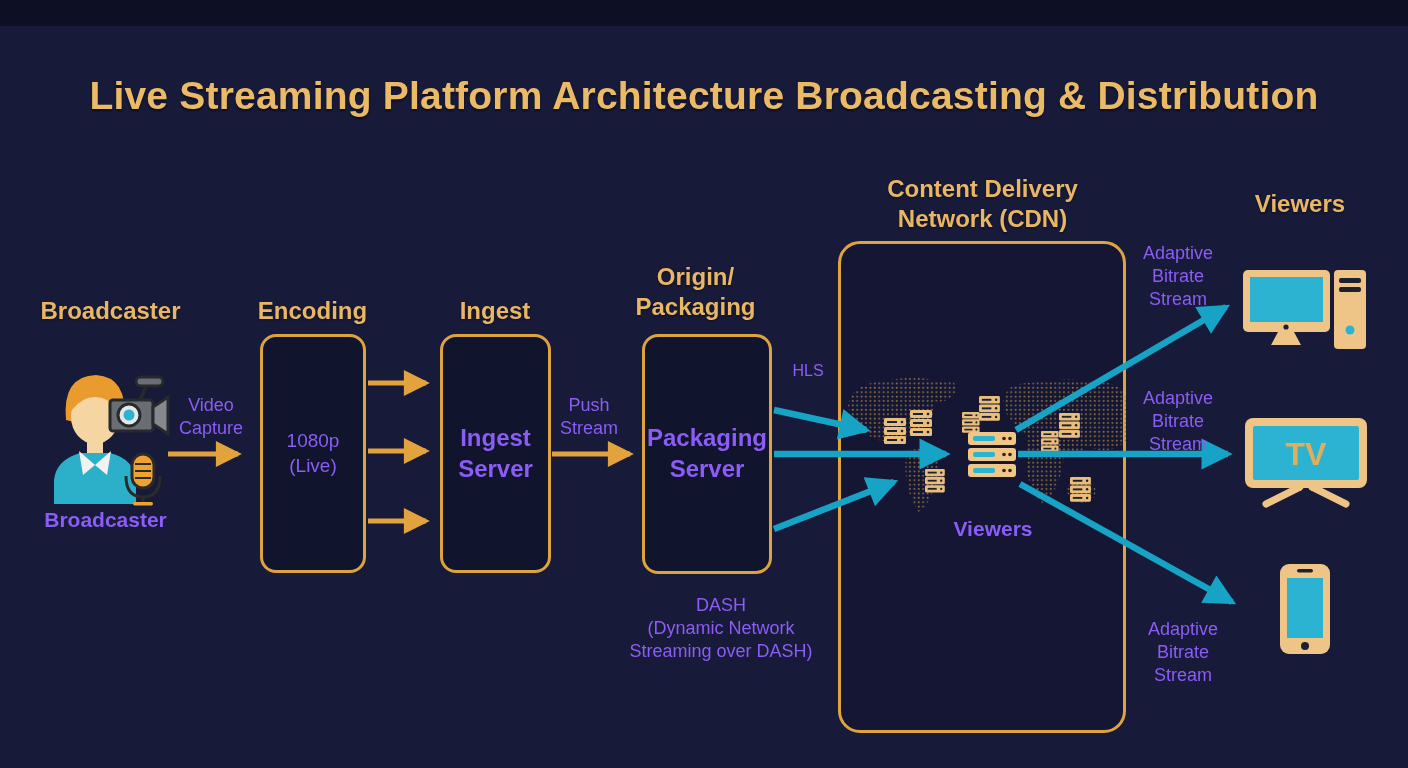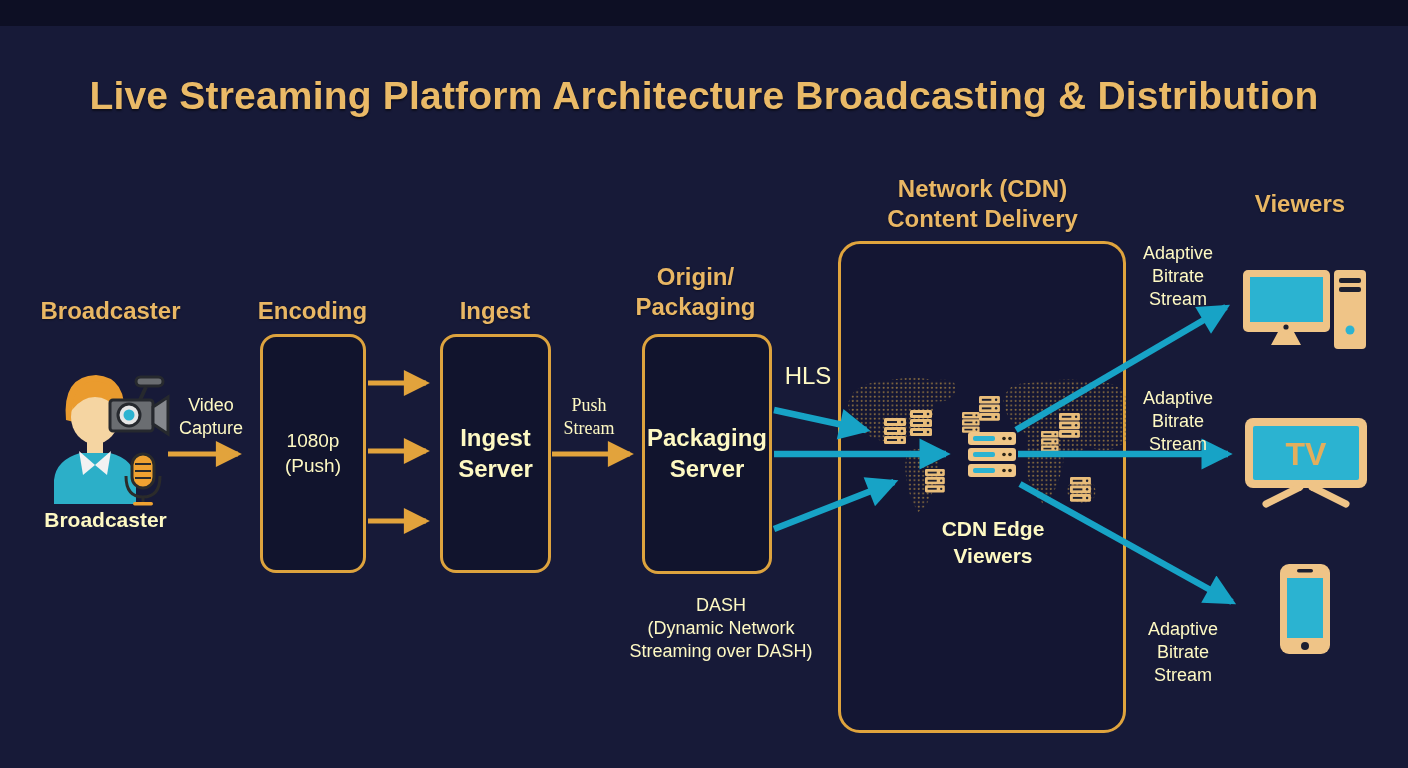--- a/index.html
+++ b/index.html
@@ -13,35 +13,35 @@
   .center{text-align:center;}
   .title{
     left:0;top:48px;width:1408px;text-align:center;
     font-size:39px;font-weight:bold;color:#eaba67;letter-spacing:0.2px;
     text-shadow:0 2px 2px rgba(0,0,0,.45);
   }
   .gold-h{
     font-size:24px;font-weight:bold;color:#e9b764;line-height:1.26;
     text-shadow:0 1px 2px rgba(0,0,0,.4);
   }
-  .white-t{color:#fef9c3;line-height:1.28;}
+  .white-t{color:#8b5cf6;line-height:1.28;}
   .bold{font-weight:bold;}
   .box{
     position:absolute;border:3px solid #dda33e;border-radius:16px;
     background:rgba(10,13,34,.45);box-sizing:border-box;
   }
   .cdn-box{
     position:absolute;border:3.5px solid #e0a43d;border-radius:22px;
     background:rgba(10,13,34,.25);box-sizing:border-box;z-index:1;
   }
   .enc-list{display:flex;flex-direction:column;justify-content:space-around;height:100%;border-radius:28px;}
   .box-label{display:flex;flex-direction:column;justify-content:center;height:100%;}
   .fs18{font-size:18px;}
   .fs19{font-size:19px;}
-  .fs20{font-size:24px;}
+  .fs20{font-size:16px;}
   .fs21{font-size:21px;}
   .fs24{font-size:24px;}
   .lay{position:absolute;left:0;top:0;z-index:3;pointer-events:none;}
   .z2{z-index:2;} .z6{z-index:6;} .z7{z-index:7;}
 </style>
 </head>
 <body>
 
 <div class="stage">
 
@@ -80,34 +80,34 @@
   <div class="abs white-t center fs18 z7" style="left:167px;top:368px;width:88px;">
     <div>Video</div>
     <div>Capture</div>
   </div>
 
   <div class="abs gold-h center" style="left:250px;top:270px;width:125px;">Encoding</div>
   <div class="box" style="left:260px;top:308px;width:106px;height:239px;">
     <div class="enc-list">
       <div class="white-t center fs19">
         <div>1080p</div>
-        <div>(Push)</div>
+        <div>(Live)</div>
       </div>
     </div>
   </div>
 
   <div class="abs gold-h center" style="left:430px;top:270px;width:130px;">Ingest</div>
   <div class="box" style="left:440px;top:308px;width:111px;height:239px;">
     <div class="box-label white-t bold center fs24">
       <div>Ingest</div>
       <div>Server</div>
     </div>
   </div>
 
-  <div class="abs white-t center fs18 z7" style="left:548px;top:368px;width:82px;font-family:Liberation Serif, serif;">
+  <div class="abs white-t center fs18 z7" style="left:548px;top:368px;width:82px;">
     <div>Push</div>
     <div>Stream</div>
   </div>
 
   <div class="abs gold-h center" style="left:618px;top:236px;width:155px;">
     <div>Origin/</div>
     <div>Packaging</div>
   </div>
   <div class="box" style="left:642px;top:308px;width:130px;height:240px;">
     <div class="box-label white-t bold center fs24">
@@ -118,22 +118,22 @@
 
   <div class="abs white-t center fs20 z7" style="left:780px;top:335px;width:56px;">HLS</div>
 
   <div class="abs white-t center fs18 z7" style="left:608px;top:568px;width:226px;text-align:center;">
     <div>DASH</div>
     <div>(Dynamic Network</div>
     <div>Streaming over DASH)</div>
   </div>
 
   <div class="abs gold-h center" style="left:860px;top:148px;width:245px;">
+    <div>Content Delivery</div>
     <div>Network (CDN)</div>
-    <div>Content Delivery</div>
   </div>
   <div class="cdn-box" style="left:838px;top:215px;width:288px;height:492px;"></div>
 
   <svg class="abs z2" style="left:838px;top:215px;" width="288" height="492" viewBox="0 0 288 492">
     <defs>
       <pattern id="dotp" width="4.4" height="4.4" patternUnits="userSpaceOnUse">
         <circle cx="1.6" cy="1.6" r="1" fill="#8d7040"></circle>
       </pattern>
       <g id="msrv">
         <rect width="22" height="8" rx="1.5" fill="#e9bd7a"></rect>
@@ -173,21 +173,20 @@
       <circle cx="36" cy="6.5" r="1.8" fill="#2b2417"></circle>
         <circle cx="42" cy="6.5" r="1.8" fill="#2b2417"></circle>
       <circle cx="36" cy="22.5" r="1.8" fill="#2b2417"></circle>
         <circle cx="42" cy="22.5" r="1.8" fill="#2b2417"></circle>
       <circle cx="36" cy="38.5" r="1.8" fill="#2b2417"></circle>
         <circle cx="42" cy="38.5" r="1.8" fill="#2b2417"></circle>
     </g>
   </svg>
 
   <div class="abs white-t bold center fs21 z7" style="left:908px;top:490px;width:170px;">
-    <div>CDN Edge</div>
     <div>Viewers</div>
   </div>
 
   <svg class="lay" width="1408" height="768" viewBox="0 0 1408 768">
     <defs>
       <marker id="oarr" viewBox="0 0 10 10" refX="8.5" refY="5" markerWidth="5.6" markerHeight="5.2" orient="auto-start-reverse">
         <path d="M0 0 L10 5 L0 10 Z" fill="#e2a33c"></path>
       </marker>
       <marker id="tarr" viewBox="0 0 10 10" refX="8.5" refY="5" markerWidth="5.2" markerHeight="4.8" orient="auto-start-reverse">
         <path d="M0 0 L10 5 L0 10 Z" fill="#17a3c6"></path>

